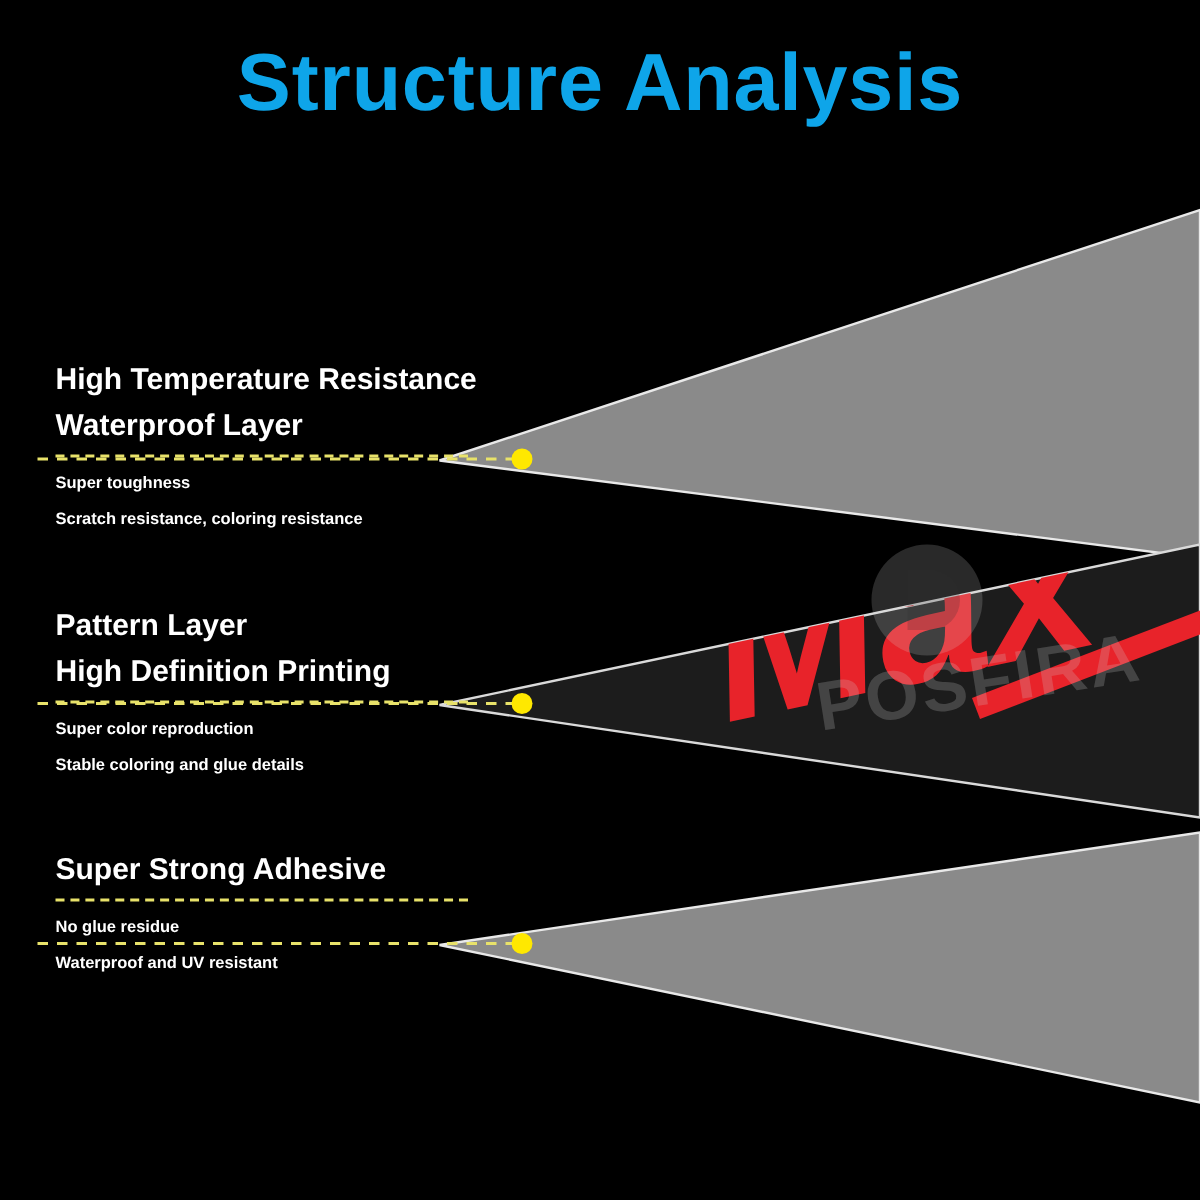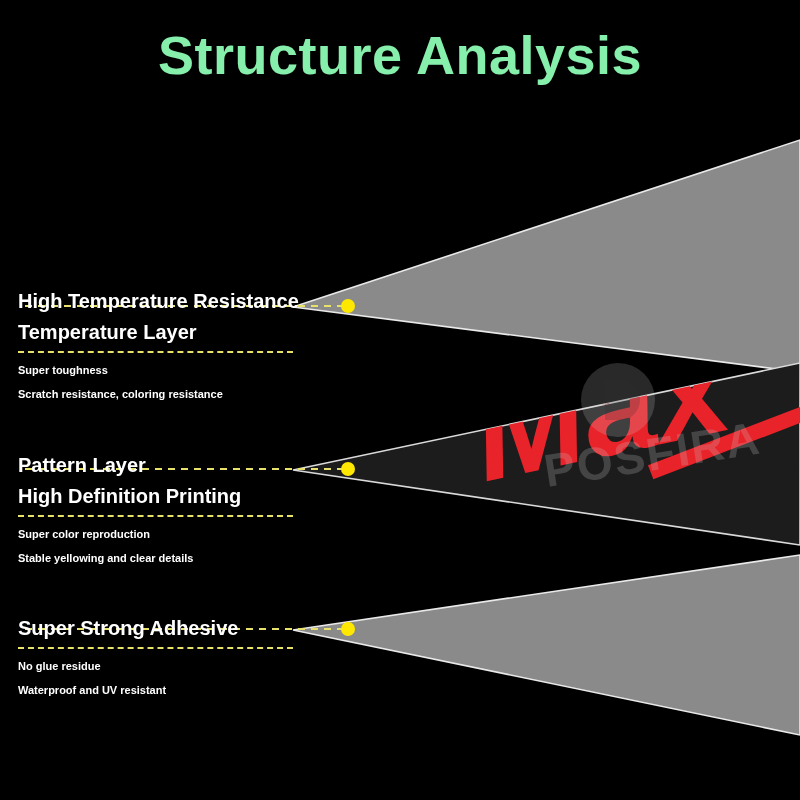--- a/index.html
+++ b/index.html
@@ -17,41 +17,40 @@
     background:#000000;
     overflow:hidden;
   }
 
   
   .title{
     position:absolute;
     left:0;top:24px;
     width:800px;
     text-align:center;
-    color:#86efac;
+    color:#0ea5e9;
     font-size:54px;
     font-weight:700;
     letter-spacing:0.5px;
     font-family:"Liberation Sans","DejaVu Sans",sans-serif;
     white-space:nowrap;
   }
 
   
   #layers{
     position:absolute;
     left:0;top:0;
     width:800px;height:800px;
   }
 
   
   .block{
     position:absolute;
-    left:18px;
+    left:37px;
     width:330px;
-    margin-top:48px;
   }
   .block .head{
     color:#ffffff;
     font-size:20px;
     font-weight:700;
     line-height:31px;
     white-space:nowrap;
   }
   .block .rule{
     height:0;
@@ -137,32 +136,32 @@
         <path d="M -13,-20 L -13,20 L 2,20 A 20,20 0 0 0 2,-20 Z" fill="#555555" fill-opacity="0.55"></path>
       </g>
       <text x="655" y="470" text-anchor="middle" transform="rotate(-9 655 470)" class="wm-text">POSFIRA</text>
     </g>
   </svg>
 
   <div class="title">Structure Analysis</div>
 
   <div class="block" id="block1">
     <div class="head">High Temperature Resistance</div>
-    <div class="head">Temperature Layer</div>
+    <div class="head">Waterproof Layer</div>
     <div class="rule"></div>
     <div class="sub">Super toughness</div>
     <div class="sub">Scratch resistance, coloring resistance</div>
   </div>
 
   <div class="block" id="block2">
     <div class="head">Pattern Layer</div>
     <div class="head">High Definition Printing</div>
     <div class="rule"></div>
     <div class="sub">Super color reproduction</div>
-    <div class="sub">Stable yellowing and clear details</div>
+    <div class="sub">Stable coloring and glue details</div>
   </div>
 
   <div class="block" id="block3">
     <div class="head">Super Strong Adhesive</div>
     <div class="rule"></div>
     <div class="sub">No glue residue</div>
     <div class="sub">Waterproof and UV resistant</div>
   </div>
 
 </div>

